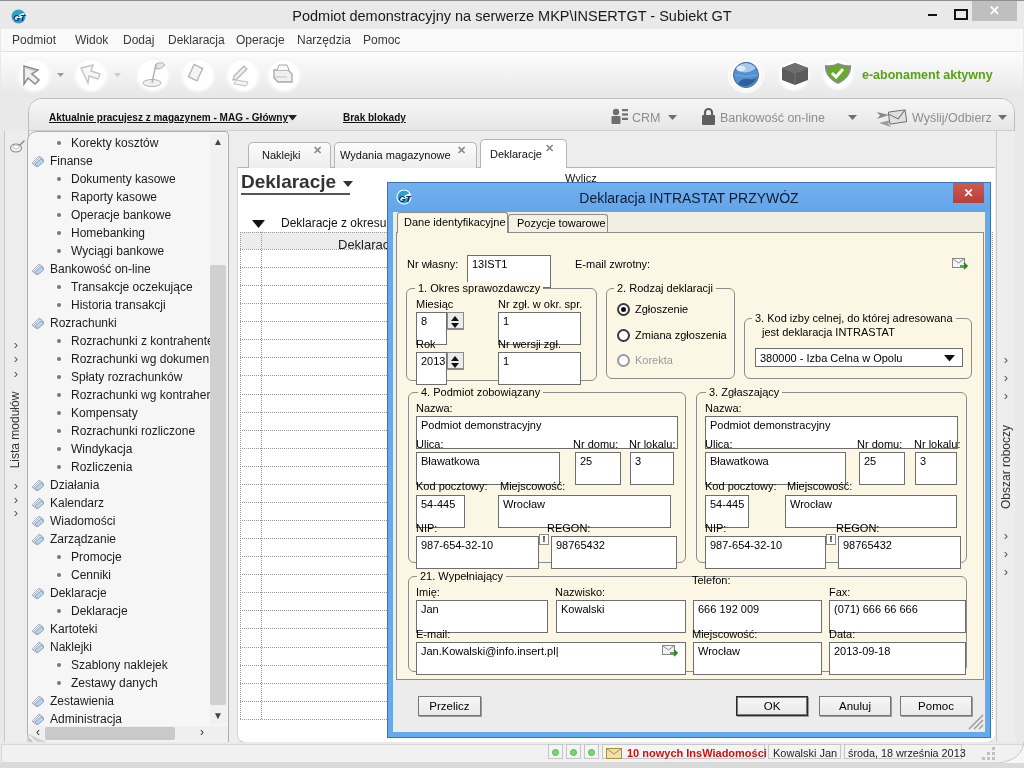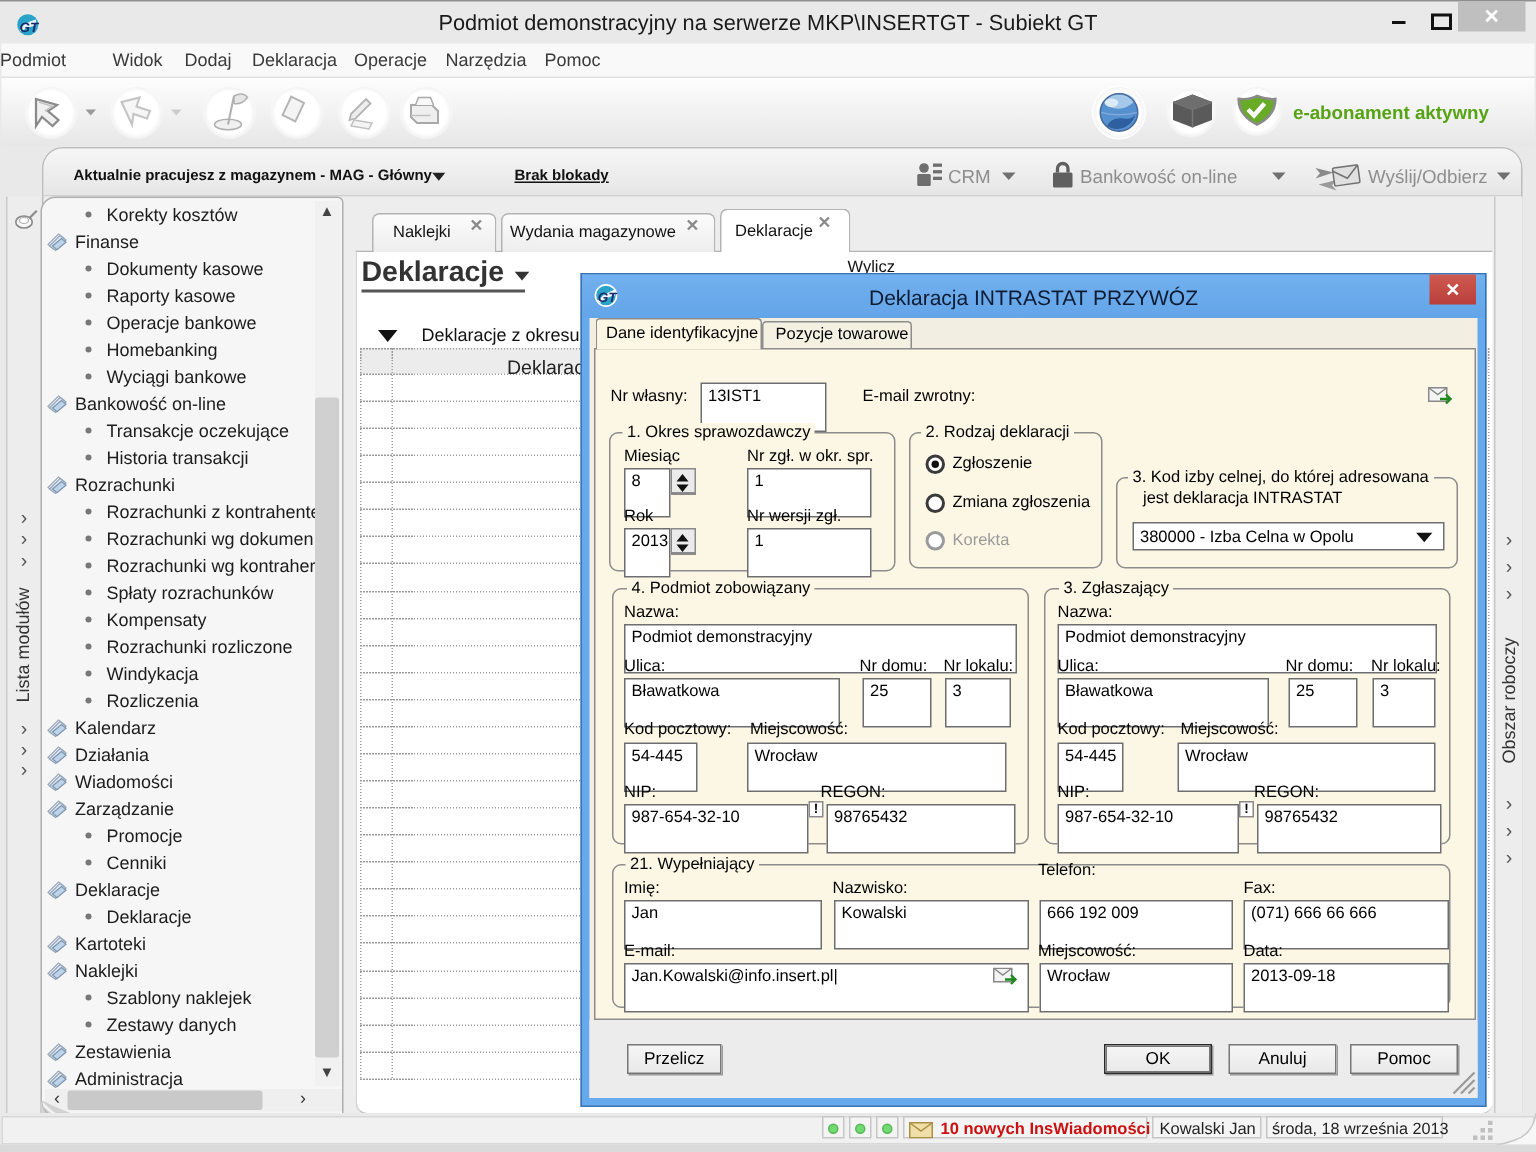--- a/index.html
+++ b/index.html
@@ -37,21 +37,21 @@
       <circle cx="7.5" cy="7.5" r="7" fill="#2aa3c8"></circle>
       <path d="M2 11 Q5 6 13 4 L13 8 Q7 9 3 12 Z" fill="#fff" opacity="0.9"></path>
       <text x="2" y="12" font-size="9" font-style="italic" font-weight="bold" fill="#1a2a6a" font-family="Liberation Sans">GT</text>
     </svg>
 
 <div class="ab" style="left:928px;top:13px;width:9px;height:2px;background:#111;"></div>
 <div class="ab" style="left:954px;top:8px;width:10px;height:7px;border:2px solid #111;"></div>
 <div class="ab" style="left:972px;top:0;width:45px;height:20px;background:#bfbfbf;text-align:center;color:#fff;font-size:13px;font-weight:bold;line-height:19px;">✕</div>
 
 <div class="ab" style="left:1px;top:28px;width:1022px;height:22px;background:#f9f9f9;border-bottom:1px solid #e2e2e2;"></div>
-<div class="ab t13" style="left:0;top:32px;text-align:center;">Podmiot</div>
+<div class="ab t13" style="left:12px;top:32px;text-align:center;">Podmiot</div>
 <div class="ab t13" style="left:75px;top:32px;">Widok</div>
 <div class="ab t13" style="left:123px;top:32px;">Dodaj</div>
 <div class="ab t13" style="left:168px;top:32px;">Deklaracja</div>
 <div class="ab t13" style="left:236px;top:32px;text-align:right;">Operacje</div>
 <div class="ab t13" style="left:297px;top:32px;">Narzędzia</div>
 <div class="ab t13" style="left:363px;top:32px;">Pomoc</div>
 
 <div class="ab" id="toolbar" style="left:1px;top:51px;width:1022px;height:45px;background:linear-gradient(#fdfdfd,#e7e7e7);"></div>
 <svg class="ab" style="left:0;top:51px;" width="1024" height="46" viewBox="0 0 1024 46">
   <defs>
@@ -112,21 +112,21 @@
   <g>
     <path d="M838 11 q8 3 13 2 q1 12 -13 19 q-14 -7 -13 -19 q8 1 13 -2z" fill="#8a8a8a"></path>
     <path d="M838 13 q7 2 11 2 q0 10 -11 15 q-11 -5 -11 -15 q7 0 11 -2z" fill="#67ab27"></path>
     <path d="M832 21 l4 4 7 -8" stroke="#fff" stroke-width="3" fill="none"></path>
   </g>
   <text x="862" y="27" font-size="12.5" font-weight="bold" fill="#56a314" font-family="Liberation Sans">e-abonament aktywny</text>
 </svg>
 
 <div class="ab" style="left:28px;top:97px;width:987px;height:645px;background:#ededed;border:1px solid #bdbdbd;border-radius:14px 14px 0 0;box-sizing:border-box;"></div>
 <div class="ab" style="left:29px;top:98px;width:985px;height:32px;background:linear-gradient(#f6f6f6,#e6e6e6);border-radius:13px 13px 0 0;border-bottom:1px solid #cfcfcf;box-sizing:border-box;"></div>
-<div class="ab" style="left:49px;top:111px;font-size:10px;font-weight:bold;color:#111;">Aktualnie pracujesz z magazynem - MAG - Główny</div>
+<div class="ab" style="left:49px;top:111px;font-size:10px;font-weight:bold;color:#111;text-decoration:underline;">Aktualnie pracujesz z magazynem - MAG - Główny</div>
 <svg class="ab" style="left:288px;top:114px;" width="10" height="6">
       <path d="M0 0 h9 l-4.5 5.5z" fill="#222"></path>
     </svg>
 <div class="ab" style="left:343px;top:111px;font-size:10px;font-weight:bold;color:#111;text-decoration:underline;">Brak blokady</div>
 
 <svg class="ab" style="left:608px;top:106px;" width="410" height="22" viewBox="0 0 410 22">
   <g fill="#6e6e6e">
     <circle cx="8" cy="5" r="3.2"></circle>
         <rect x="3.5" y="9" width="9" height="8" rx="1"></rect>
         <rect x="14" y="2" width="6" height="2.2"></rect>
@@ -226,57 +226,57 @@
         <div class="treerow">
           <span class="bullet"></span>
           <span style="position:absolute;left:43px;">Rozrachunki z kontrahente</span>
         </div>
         <div class="treerow">
           <span class="bullet"></span>
           <span style="position:absolute;left:43px;">Rozrachunki wg dokumen</span>
         </div>
         <div class="treerow">
           <span class="bullet"></span>
+          <span style="position:absolute;left:43px;">Spłaty rozrachunków</span>
+        </div>
+        <div class="treerow">
+          <span class="bullet"></span>
           <span style="position:absolute;left:43px;">Rozrachunki wg kontraher</span>
         </div>
         <div class="treerow">
           <span class="bullet"></span>
-          <span style="position:absolute;left:43px;">Spłaty rozrachunków</span>
-        </div>
-        <div class="treerow">
-          <span class="bullet"></span>
           <span style="position:absolute;left:43px;">Kompensaty</span>
         </div>
         <div class="treerow">
           <span class="bullet"></span>
           <span style="position:absolute;left:43px;">Rozrachunki rozliczone</span>
         </div>
         <div class="treerow">
           <span class="bullet"></span>
           <span style="position:absolute;left:43px;">Windykacja</span>
         </div>
         <div class="treerow">
           <span class="bullet"></span>
           <span style="position:absolute;left:43px;">Rozliczenia</span>
         </div>
         <div class="treerow">
           <svg class="ticon" width="16" height="14" viewBox="0 0 16 14">
             <path d="M1 9 L8 2 l4 3 -7 7z" fill="#f2f5f8" stroke="#9aa8b8" stroke-width="0.8"></path>
             <path d="M3 11 L10 4 l4 3 -7 7z" fill="#dde8f2" stroke="#93a4b8" stroke-width="0.8" transform="translate(-1,-1)"></path>
             <path d="M4 10 L10 5 l3 2.5 -6 5z" fill="#bcd4ea" stroke="#7e92ac" stroke-width="0.8"></path>
           </svg>
+          <span style="position:absolute;left:22px;">Działania</span>
+        </div>
+        <div class="treerow">
+          <svg class="ticon" width="16" height="14" viewBox="0 0 16 14">
+            <path d="M1 9 L8 2 l4 3 -7 7z" fill="#f2f5f8" stroke="#9aa8b8" stroke-width="0.8"></path>
+            <path d="M3 11 L10 4 l4 3 -7 7z" fill="#dde8f2" stroke="#93a4b8" stroke-width="0.8" transform="translate(-1,-1)"></path>
+            <path d="M4 10 L10 5 l3 2.5 -6 5z" fill="#bcd4ea" stroke="#7e92ac" stroke-width="0.8"></path>
+          </svg>
           <span style="position:absolute;left:22px;">Kalendarz</span>
-        </div>
-        <div class="treerow">
-          <svg class="ticon" width="16" height="14" viewBox="0 0 16 14">
-            <path d="M1 9 L8 2 l4 3 -7 7z" fill="#f2f5f8" stroke="#9aa8b8" stroke-width="0.8"></path>
-            <path d="M3 11 L10 4 l4 3 -7 7z" fill="#dde8f2" stroke="#93a4b8" stroke-width="0.8" transform="translate(-1,-1)"></path>
-            <path d="M4 10 L10 5 l3 2.5 -6 5z" fill="#bcd4ea" stroke="#7e92ac" stroke-width="0.8"></path>
-          </svg>
-          <span style="position:absolute;left:22px;">Działania</span>
         </div>
         <div class="treerow">
           <svg class="ticon" width="16" height="14" viewBox="0 0 16 14">
             <path d="M1 9 L8 2 l4 3 -7 7z" fill="#f2f5f8" stroke="#9aa8b8" stroke-width="0.8"></path>
             <path d="M3 11 L10 4 l4 3 -7 7z" fill="#dde8f2" stroke="#93a4b8" stroke-width="0.8" transform="translate(-1,-1)"></path>
             <path d="M4 10 L10 5 l3 2.5 -6 5z" fill="#bcd4ea" stroke="#7e92ac" stroke-width="0.8"></path>
           </svg>
           <span style="position:absolute;left:22px;">Wiadomości</span>
         </div>
         <div class="treerow">

